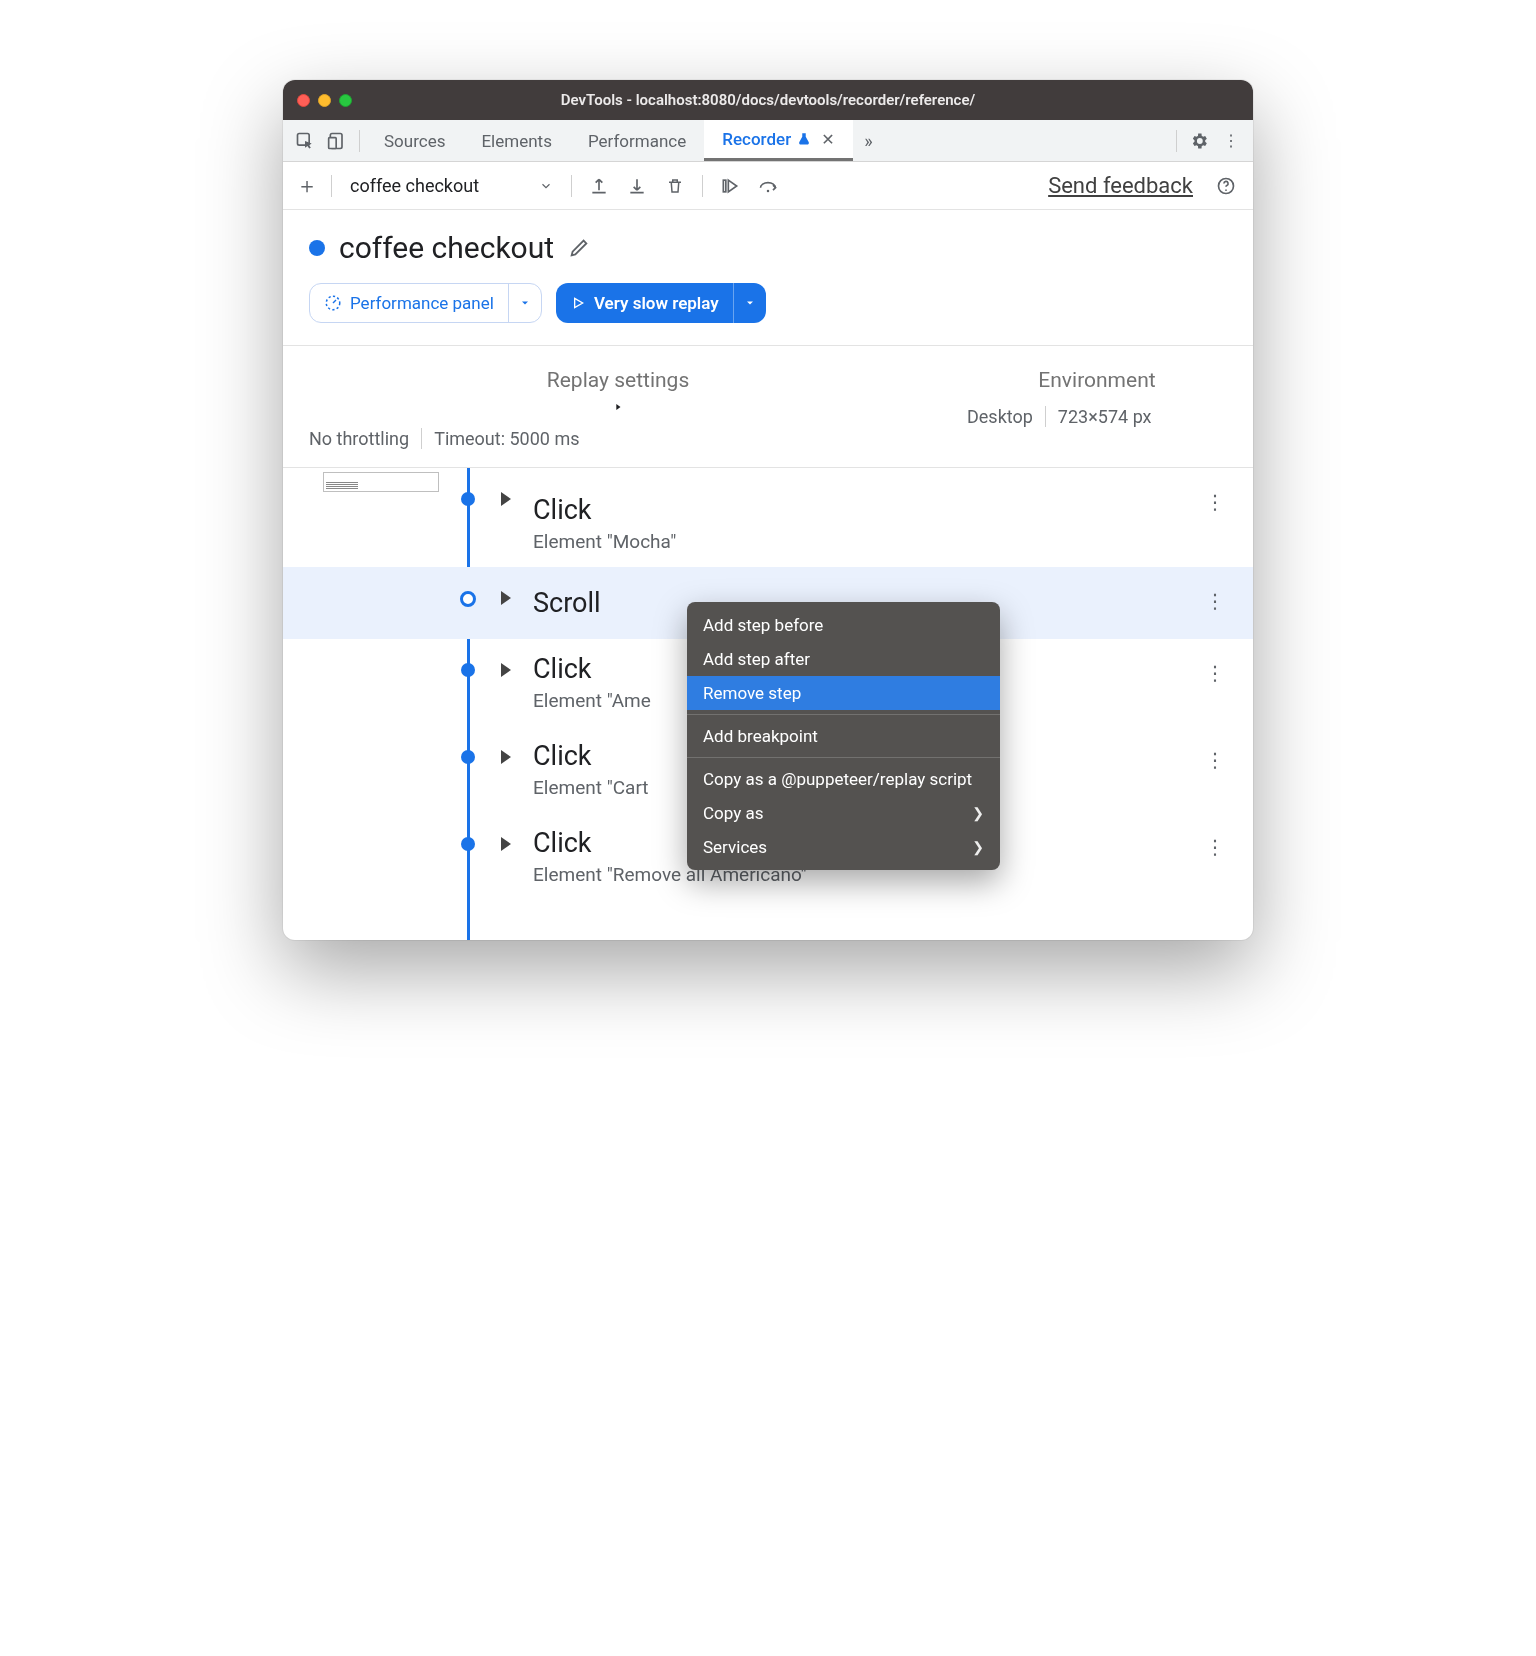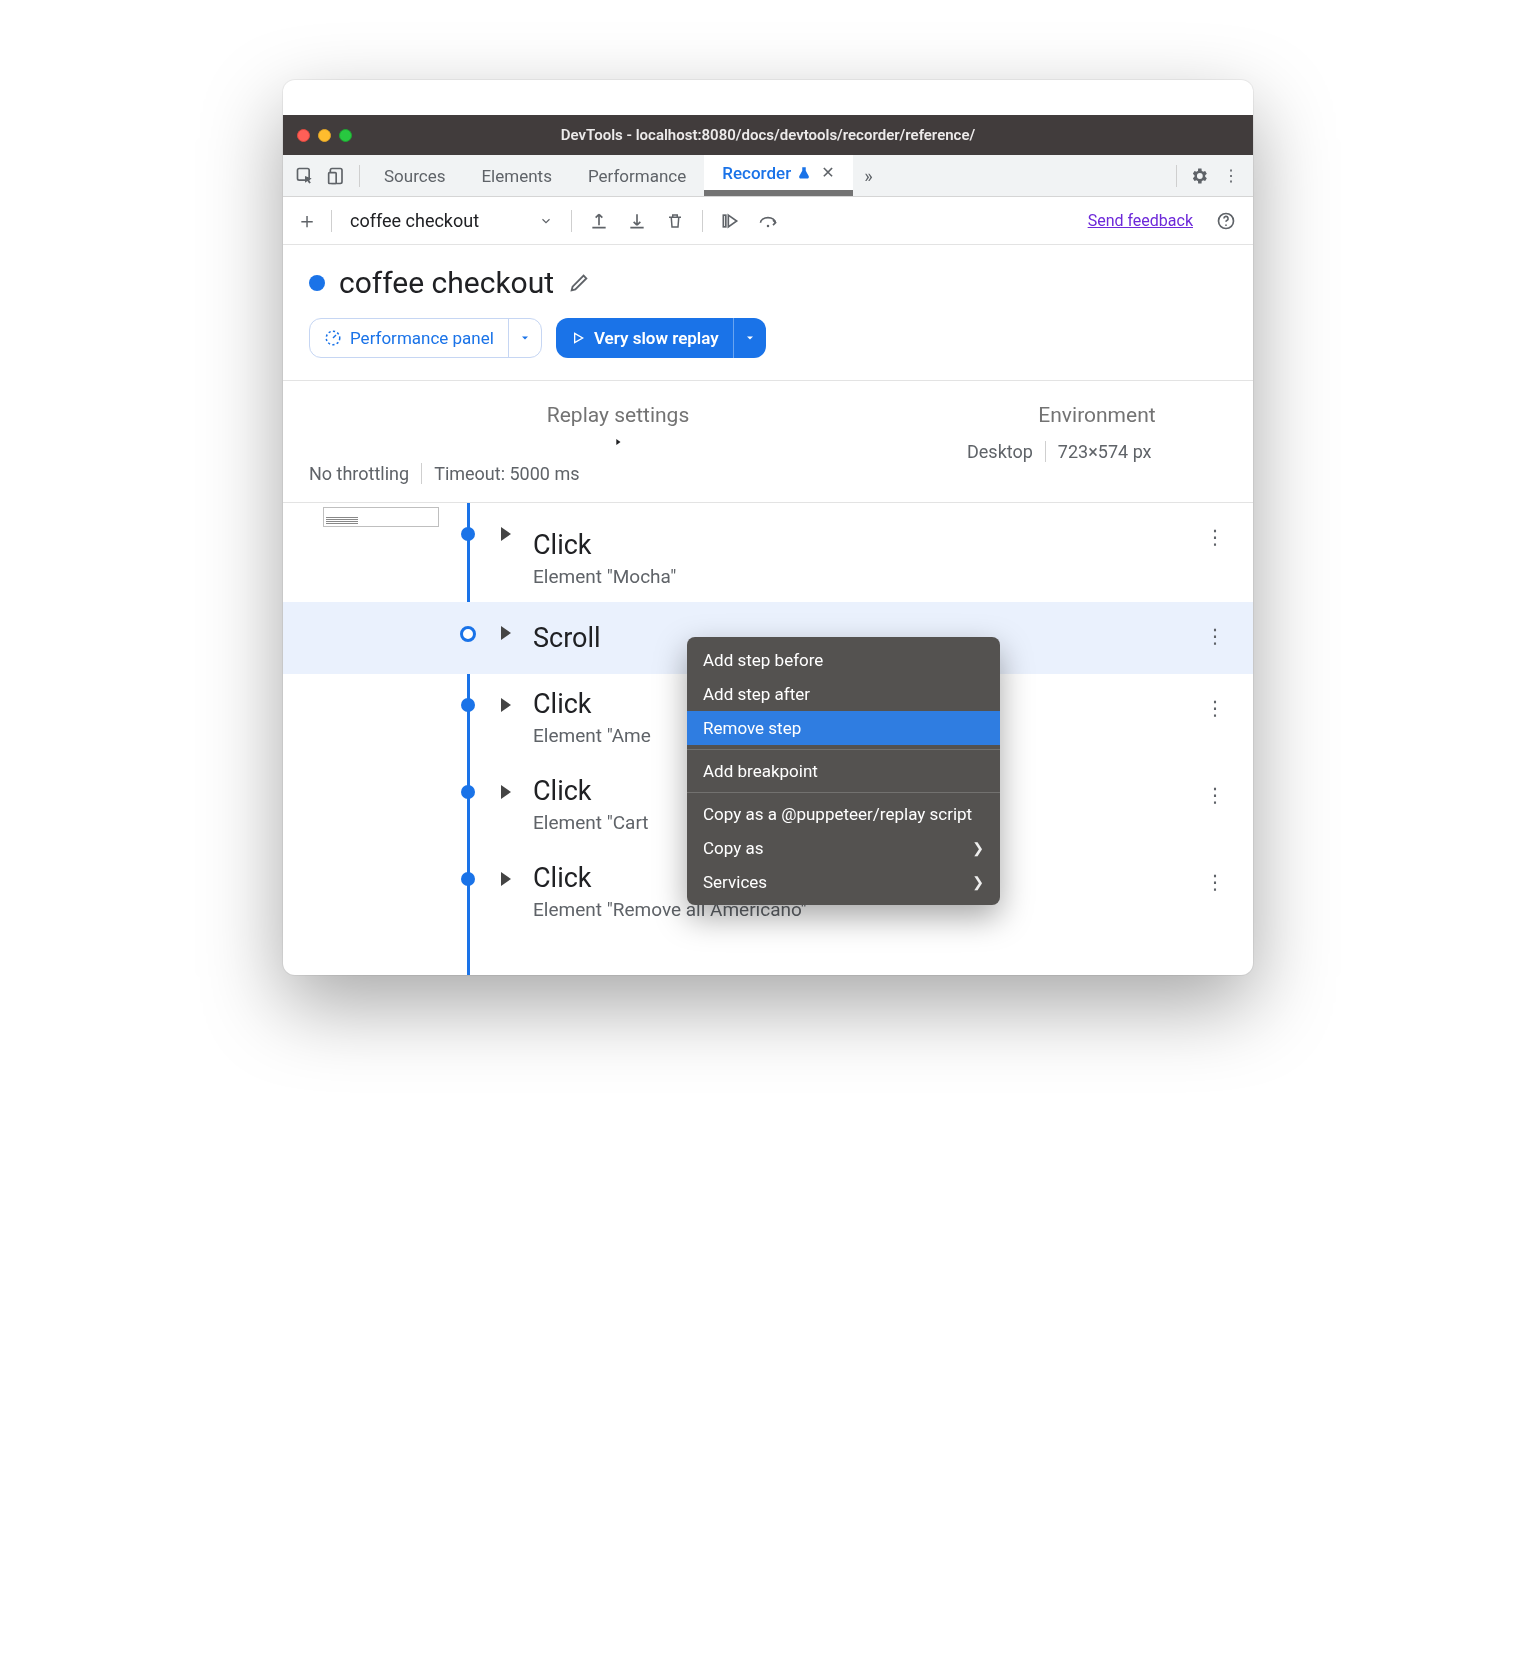--- a/index.html
+++ b/index.html
@@ -20,21 +20,20 @@
     background: #fff;
   }
   
   .titlebar {
     background: #413c3c;
     height: 40px;
     display: flex;
     align-items: center;
     padding: 0 14px;
     position: relative;
-    margin-top: 35px;
   }
   .traffic { display: flex; gap: 8px; }
   .tl { width: 13px; height: 13px; border-radius: 50%; }
   .tl.red { background:#ff5f57; border:0.5px solid #e1493f;}
   .tl.yellow { background:#febc2e; border:0.5px solid #e0a528;}
   .tl.green { background:#28c840; border:0.5px solid #1ea632;}
   .title-text {
     position:absolute; left:0; right:0; text-align:center;
     color:#eceaea; font-size:15px; font-weight:600;
     pointer-events:none;
@@ -48,40 +47,40 @@
   .tool-icon {
     width:32px; height:32px; display:flex; align-items:center; justify-content:center;
     color:#5f6368; cursor:pointer;
   }
   .divider-v { width:1px; height:22px; background:#cfcfcf; margin:0 6px; }
   .tab {
     padding:0 18px; height:100%; display:flex; align-items:center;
     font-size:17px; color:#5f6368; cursor:pointer; gap:6px;
   }
   .tab.active {
-    color:#1a73e8; border-bottom:6px solid #737373;
+    color:#1a73e8; border-bottom:3px solid #737373;
     font-weight:500; background:#fff;
   }
   .tab .flask { font-size:14px; }
   .tab .close { color:#5f6368; font-size:16px; margin-left:4px; }
   .spacer { flex:1; }
   
   .rec-toolbar {
     display:flex; align-items:center; height:48px;
     border-bottom:1px solid #e3e3e3; padding:0 10px;
     gap:4px;
   }
   .plus { width:28px; text-align:center; font-size:22px; color:#5f6368; cursor:pointer;}
   .rec-selector {
     display:flex; align-items:center; font-size:18px;
     padding:0 8px; color:#202124; cursor:pointer; gap:60px;
   }
   .rec-selector .chev { color:#5f6368; }
   .tbar-icon { width:34px; height:34px; display:flex; align-items:center; justify-content:center; color:#5f6368; cursor:pointer;}
-  .send-feedback { text-decoration:underline; color:#6d28d9; font-size:16px; cursor:pointer; margin-right:12px;}
+  .send-feedback { text-decoration:underline; color:#404040; font-size:22px; cursor:pointer; margin-right:12px;}
   
   .rec-header { padding:20px 26px 22px; border-bottom:1px solid #e3e3e3; }
   .rec-title { display:flex; align-items:center; gap:14px; font-size:30px; font-weight:400; color:#202124;}
   .blue-dot { width:16px; height:16px; border-radius:50%; background:#1a73e8;}
   .pencil { color:#5f6368; cursor:pointer; }
   .rec-actions { display:flex; gap:14px; margin-top:18px;}
   .split-btn { display:flex; border-radius:12px; overflow:hidden; height:40px; }
   .split-btn .main { display:flex; align-items:center; gap:8px; padding:0 14px; font-size:17px; cursor:pointer;}
   .split-btn .arrow { display:flex; align-items:center; padding:0 10px; cursor:pointer;}
   .split-btn.outline { border:1px solid #c6d6f3; color:#1a73e8; background:#fff;}

